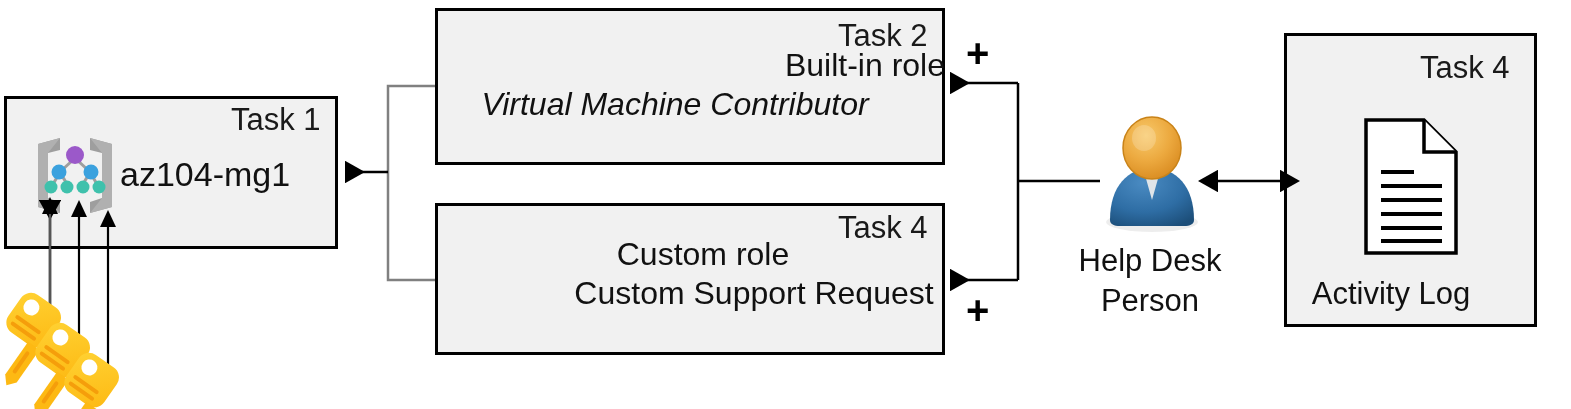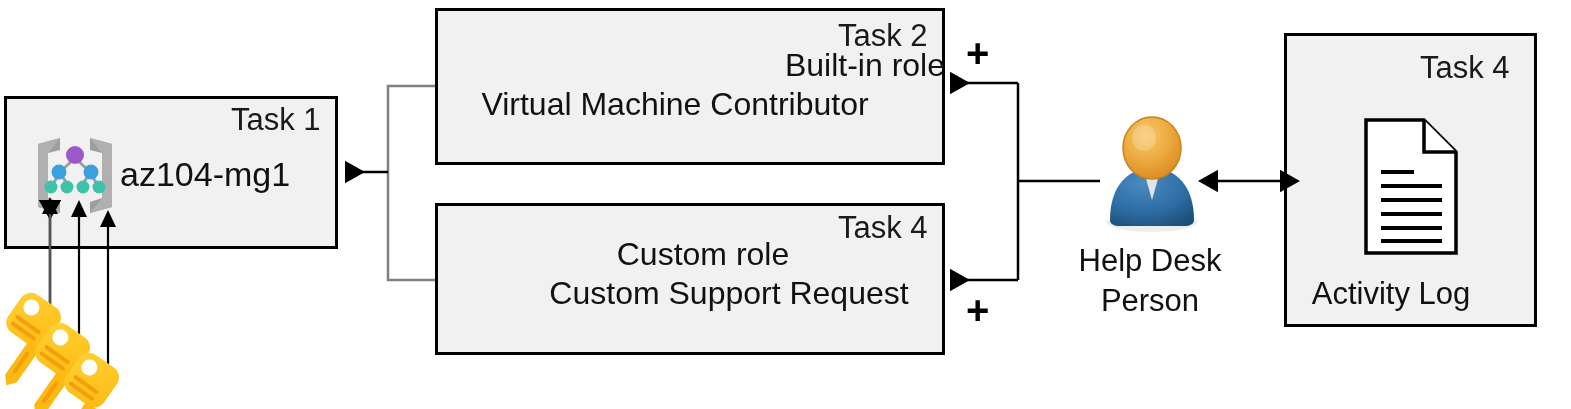--- a/index.html
+++ b/index.html
@@ -96,26 +96,26 @@
     <circle cx="91" cy="172" r="7.5" fill="#3BA1DE"></circle>
     <circle cx="51" cy="187" r="6.5" fill="#3FC1AC"></circle>
     <circle cx="67" cy="187" r="6.5" fill="#3FC1AC"></circle>
     <circle cx="83" cy="187" r="6.5" fill="#3FC1AC"></circle>
     <circle cx="99" cy="187" r="6.5" fill="#3FC1AC"></circle>
   </svg>
 
   <div class="box" style="left:435px; top:8px; width:510px; height:157px;"></div>
   <div class="task-tag" style="left:838px; top:18px;">Task 2</div>
   <div class="box-line" style="left:435px; top:47px; width:510px;text-align:right;">Built-in role</div>
-  <div class="box-line" style="left:435px; top:86px; width:480px;">Virtual Machine Contributor</div>
+  <div class="box-line" style="left:435px; top:86px; width:480px;font-style:italic;">Virtual Machine Contributor</div>
 
   <div class="box" style="left:435px; top:203px; width:510px; height:152px;"></div>
   <div class="task-tag" style="left:838px; top:210px;">Task 4</div>
   <div class="box-line" style="left:435px; top:236px; width:536px;">Custom role</div>
-  <div class="box-line" style="left:435px; top:275px; width:588px;">Custom Support Request</div>
+  <div class="box-line" style="left:460px; top:275px; width:588px;">Custom Support Request</div>
 
   <div class="box" style="left:1284px; top:33px; width:253px; height:294px;"></div>
   <div class="task-tag" style="left:1420px; top:50px;">Task 4</div>
   <div class="caption" style="left:1284px; top:276px; width:214px;">Activity Log</div>
 
   <div class="caption" style="left:1055px; top:243px; width:190px;">Help Desk</div>
   <div class="caption" style="left:1055px; top:283px; width:190px;">Person</div>
 
   <div class="plus" style="left:966px; top:33px;">+</div>
   <div class="plus" style="left:966px; top:290px;">+</div>

